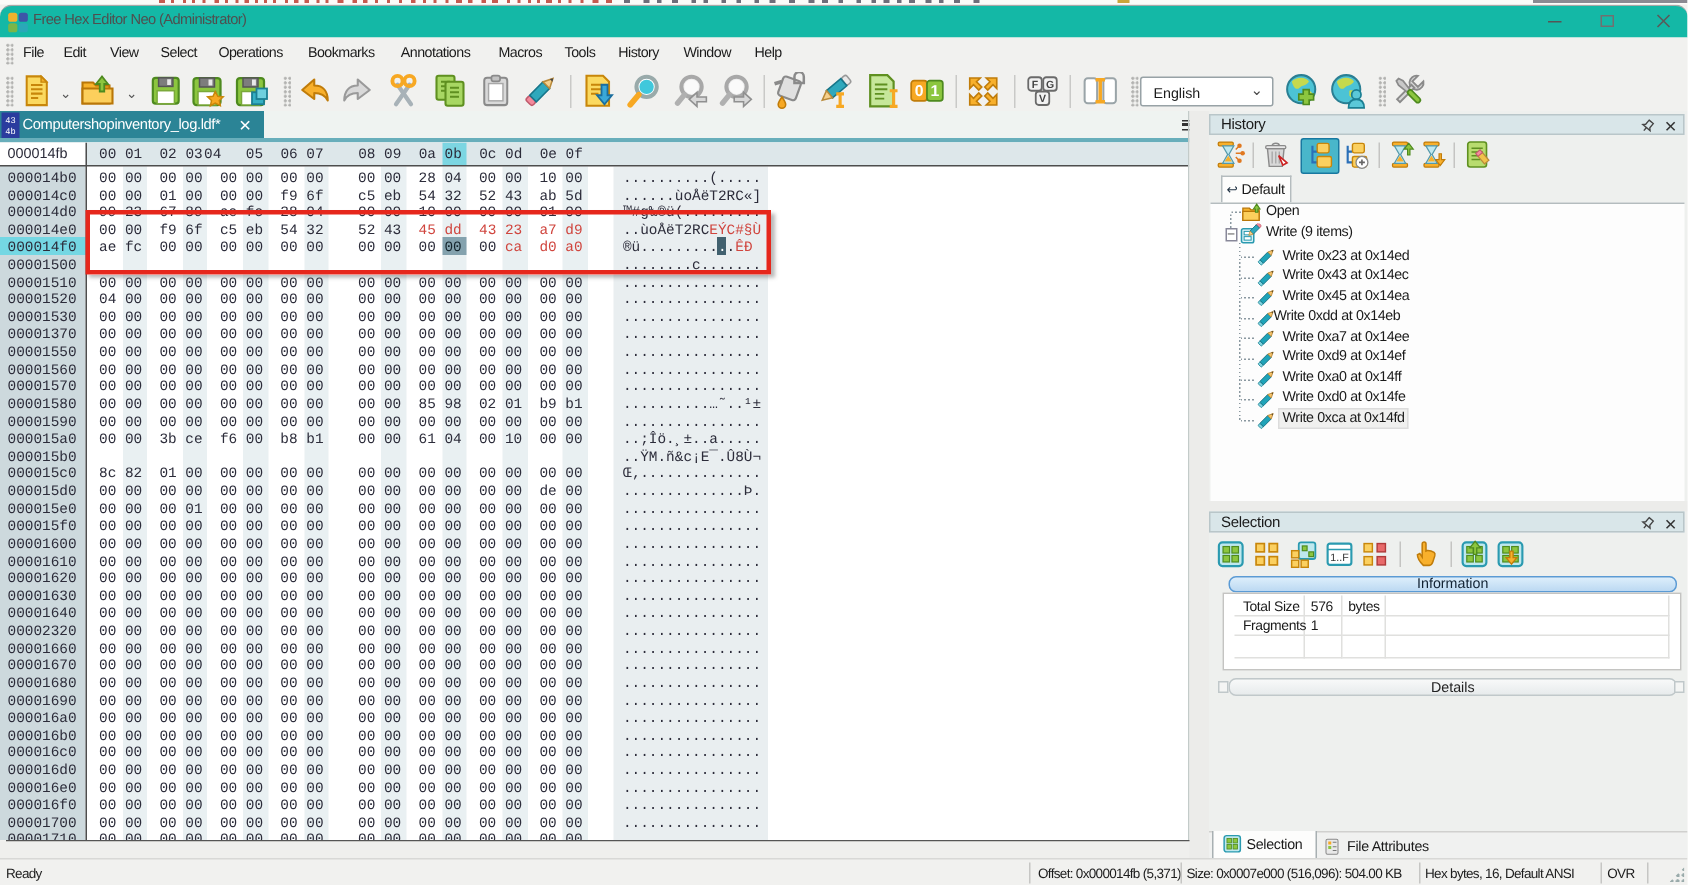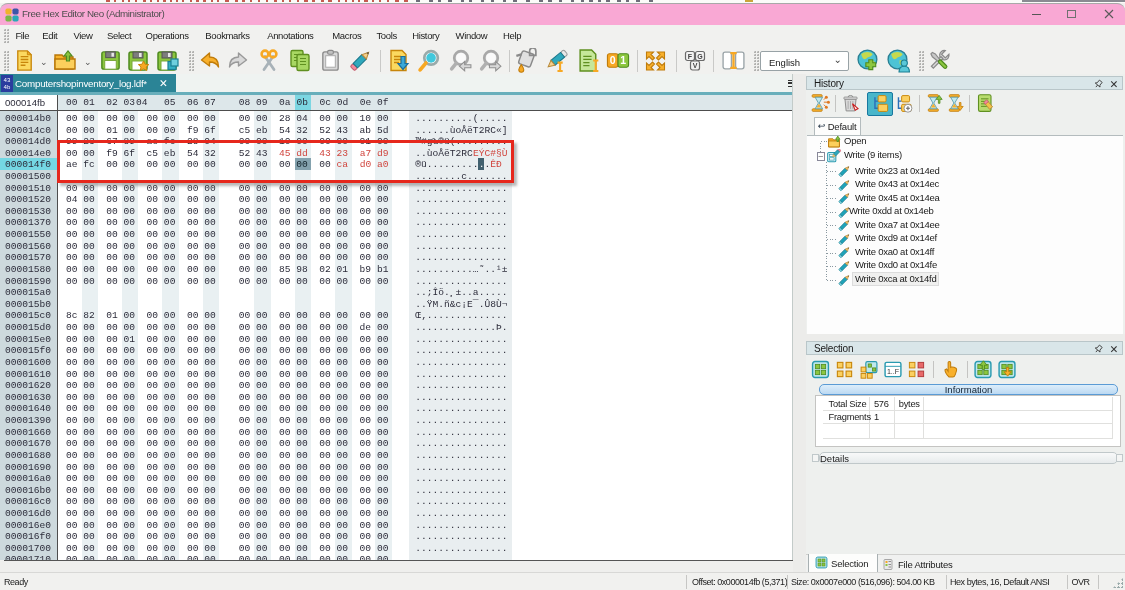--- a/index.html
+++ b/index.html
@@ -1,21 +1,21 @@
 <!DOCTYPE html>
 <html><head><meta charset="utf-8"><style>
 *{margin:0;padding:0;box-sizing:border-box}
 html,body{width:1125px;height:590px;overflow:hidden}
 body{font-family:"Liberation Sans",sans-serif;background:#f1f1ef;position:relative}
 pre{font-family:"Liberation Mono",monospace;margin:0}
 #win{position:absolute;inset:0;}
 
 #sliver{position:absolute;left:0;top:0;width:1125px;height:3px;background:#fbfbf9}
 
-#title{position:absolute;left:0;top:3px;width:1125px;height:22px;background:#f9a8d4;border-top:1px solid #a8a8a8;border-radius:8px 8px 0 0}
+#title{position:absolute;left:0;top:3px;width:1125px;height:22px;background:#14b8a6;border-top:1px solid #a8a8a8;border-radius:8px 8px 0 0}
 #title .t{position:absolute;left:22px;top:3.5px;font-size:9.8px;color:#4f4f4f;letter-spacing:-0.4px}
 #logo{position:absolute;left:5px;top:4px}
 
 #menu{position:absolute;left:0;top:25px;width:1125px;height:22px;background:#f1f1ef}
 #menu span{position:absolute;top:5px;font-size:9.5px;color:#1b1b1b;letter-spacing:-0.35px}
 
 #tbar{position:absolute;left:0;top:47px;width:1125px;height:27px;background:#f1f1ef}
 .tsep{position:absolute;top:50px;width:1px;height:22px;background:#c9c9c7}
 .tgrip{position:absolute;top:51px;width:5px;height:20px;background-image:radial-gradient(circle at 1.2px 1.2px,#b2b2b0 0.9px,transparent 1.1px);background-size:3px 3px}
 .chev{position:absolute;font-size:9px;color:#555}
@@ -78,21 +78,21 @@
 .dotv{position:absolute;width:1px;background-image:repeating-linear-gradient(#8a98a0 0 1px,transparent 1px 2.6px)}
 .doth{position:absolute;height:1px;background-image:repeating-linear-gradient(90deg,#8a98a0 0 1px,transparent 1px 2.6px)}
 .expander{position:absolute;left:816.5px;top:152.2px;width:8.6px;height:8.6px;background:#fff;border:1px solid #889;font-size:8px;line-height:6.6px;text-align:center;color:#333}
 
 #psplit{position:absolute;left:806px;top:334px;width:319px;height:7px;background:#ececea}
 
 #infohdr{position:absolute;left:819px;top:384.2px;width:299px;height:10.4px;background:linear-gradient(#ddeefb,#bcd9f2);border:1.4px solid #5b9bd5;border-radius:5px;font-size:9.5px;color:#123;text-align:center;line-height:9px}
 #infobox{position:absolute;left:815px;top:395.3px;width:306px;height:51.4px;background:#fff;border:1px solid #c4c4c2}
 #inftbl{position:absolute;left:822.6px;top:397.3px;width:290px;height:41.3px;font-size:9.3px;color:#1a1a1a;letter-spacing:-0.25px}
 #inftbl .c{position:absolute;border-right:1px solid #e0e0de;border-bottom:1px solid #e0e0de;white-space:nowrap;overflow:visible}
-#detbar{position:absolute;left:819px;top:452px;width:299px;height:12px;background:linear-gradient(#f8f9f9,#e7ebec);border:1px solid #c0c8ca;border-radius:5px;font-size:9.5px;color:#222;text-align:left;line-height:11px}
+#detbar{position:absolute;left:819px;top:452px;width:299px;height:12px;background:linear-gradient(#f8f9f9,#e7ebec);border:1px solid #c0c8ca;border-radius:5px;font-size:9.5px;color:#222;text-align:center;line-height:11px}
 .endcap{position:absolute;top:453.5px;width:7px;height:8px;background:#f4f5f4;border:1px solid #c0c8ca}
 
 #btabs{position:absolute;left:806px;top:554px;width:319px;height:18px;background:#f0f1f0;border-top:1px solid #d0d0ce}
 #stab{position:absolute;left:2px;top:-1px;width:70px;height:19px;background:#fdfdfc;border:1px solid #a8b0b2;border-top:none}
 #stab .tt{position:absolute;left:22px;top:3.5px;font-size:9.5px;color:#1a1a1a;letter-spacing:-0.2px}
 #ftab2{position:absolute;left:72px;top:1px;width:130px;height:17px;font-size:9.5px;color:#1a1a1a;letter-spacing:-0.2px}
 
 #status{position:absolute;left:0;top:572px;width:1125px;height:18px;background:#f1f1ef;border-top:1px solid #d8d8d6;font-size:9px;color:#1c1c1c;letter-spacing:-0.45px}
 #status .s{position:absolute;top:4px;white-space:pre}
 #status .ssep{position:absolute;top:2px;width:1px;height:14px;background:#c6c6c4}
@@ -512,20 +512,21 @@
           <pre class="hx">00 00  00 00  00 00  00 00    00 00  85 98  02 01  b9 b1</pre>
           <pre class="as">..........…˜..¹±</pre>
         </div>
 <div class="hr" style="top:275.58px">
           <pre class="ad">00001590</pre>
           <pre class="hx">00 00  00 00  00 00  00 00    00 00  00 00  00 00  00 00</pre>
           <pre class="as">................</pre>
         </div>
 <div class="hr" style="top:287.20px">
           <pre class="ad">000015a0</pre>
+          <pre class="hx">00 00  3b ce  f6 00  b8 b1    00 00  61 04  00 10  00 00</pre>
           <pre class="as">..;Îö.¸±..a.....</pre>
         </div>
 <div class="hr" style="top:298.82px">
           <pre class="ad">000015b0</pre>
           <pre class="as">..ŸM.ñ&amp;c¡E¯.Û8Ù¬</pre>
         </div>
 <div class="hr" style="top:310.44px">
           <pre class="ad">000015c0</pre>
           <pre class="hx">8c 82  01 00  00 00  00 00    00 00  00 00  00 00  00 00</pre>
           <pre class="as">Œ‚..............</pre>
@@ -564,21 +565,21 @@
           <pre class="ad">00001630</pre>
           <pre class="hx">00 00  00 00  00 00  00 00    00 00  00 00  00 00  00 00</pre>
           <pre class="as">................</pre>
         </div>
 <div class="hr" style="top:403.40px">
           <pre class="ad">00001640</pre>
           <pre class="hx">00 00  00 00  00 00  00 00    00 00  00 00  00 00  00 00</pre>
           <pre class="as">................</pre>
         </div>
 <div class="hr" style="top:415.02px">
-          <pre class="ad">00001390</pre>
+          <pre class="ad">00002320</pre>
           <pre class="hx">00 00  00 00  00 00  00 00    00 00  00 00  00 00  00 00</pre>
           <pre class="as">................</pre>
         </div>
 <div class="hr" style="top:426.64px">
           <pre class="ad">00001660</pre>
           <pre class="hx">00 00  00 00  00 00  00 00    00 00  00 00  00 00  00 00</pre>
           <pre class="as">................</pre>
         </div>
 <div class="hr" style="top:438.26px">
           <pre class="ad">00001670</pre>

